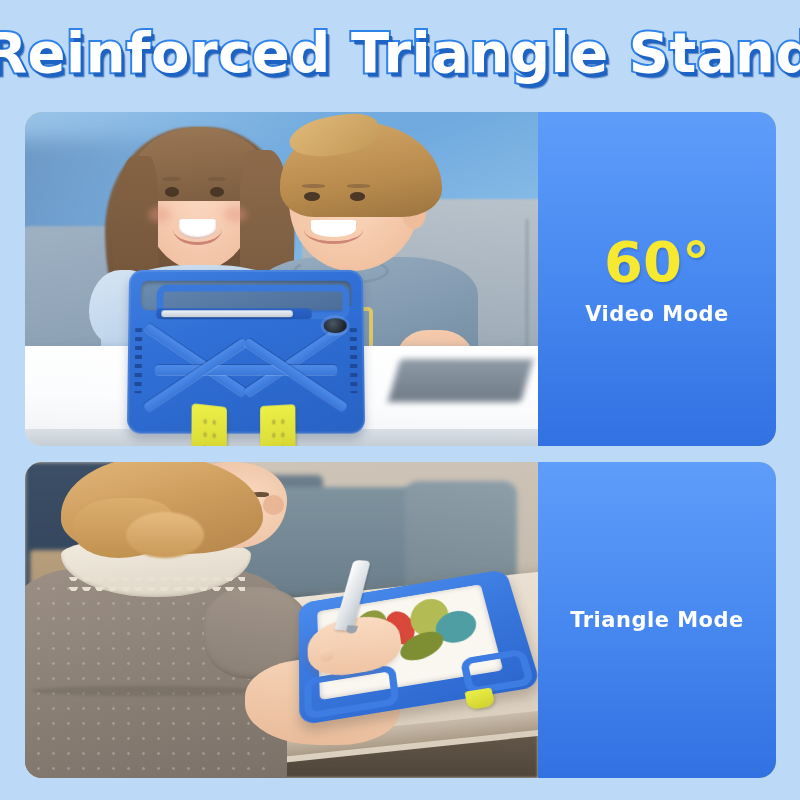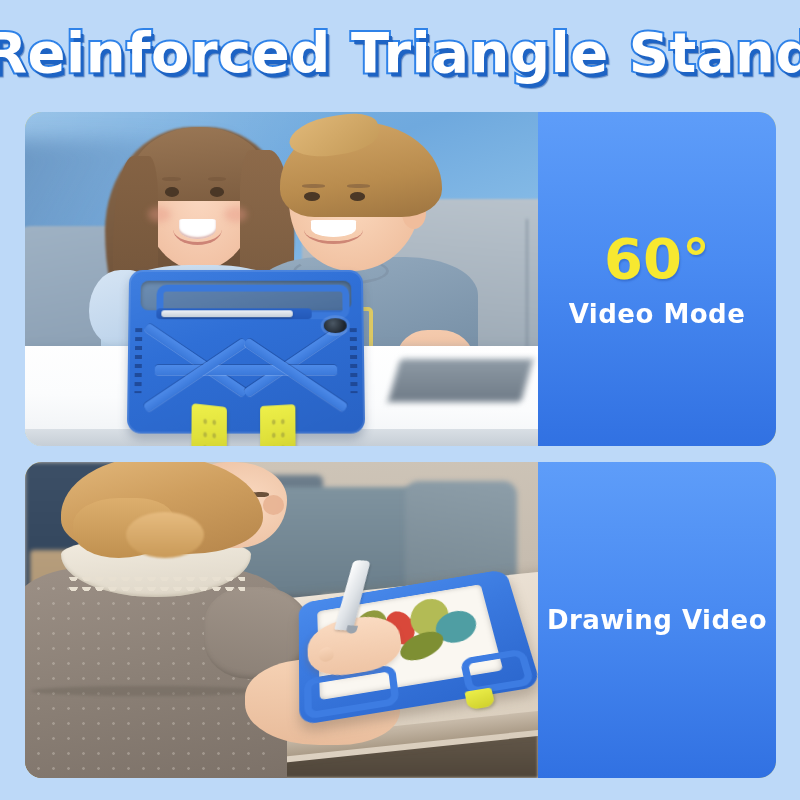--- a/index.html
+++ b/index.html
@@ -74,21 +74,21 @@
   }
   .angle {
     font-size: 56px;
     font-weight: 700;
     color: #f7e830;
     letter-spacing: 0px;
     line-height: 1;
     text-shadow: 1px 2px 2px rgba(25,70,160,.35);
   }
   .mode-label {
-    font-size: 26px;
+    font-size: 21px;
     font-weight: 600;
     color: #ffffff;
     letter-spacing: .5px;
     line-height: 1;
     text-align: center;
   }
 
   
   .p1-wall {
     position: absolute; inset: 0;
@@ -686,15 +686,15 @@
       <div class="case2-tab"></div>
       <div class="g2-hand2">
         <div class="g2-thumb"></div>
       </div>
       <div class="stylus2"></div>
       <div class="stylus2-tip"></div>
     </div>
   </div>
 
   <div class="mode-panel">
-    <div class="mode-label">Drawing Video</div>
+    <div class="mode-label">Triangle Mode</div>
   </div>
 </div>
 
 </body></html>

